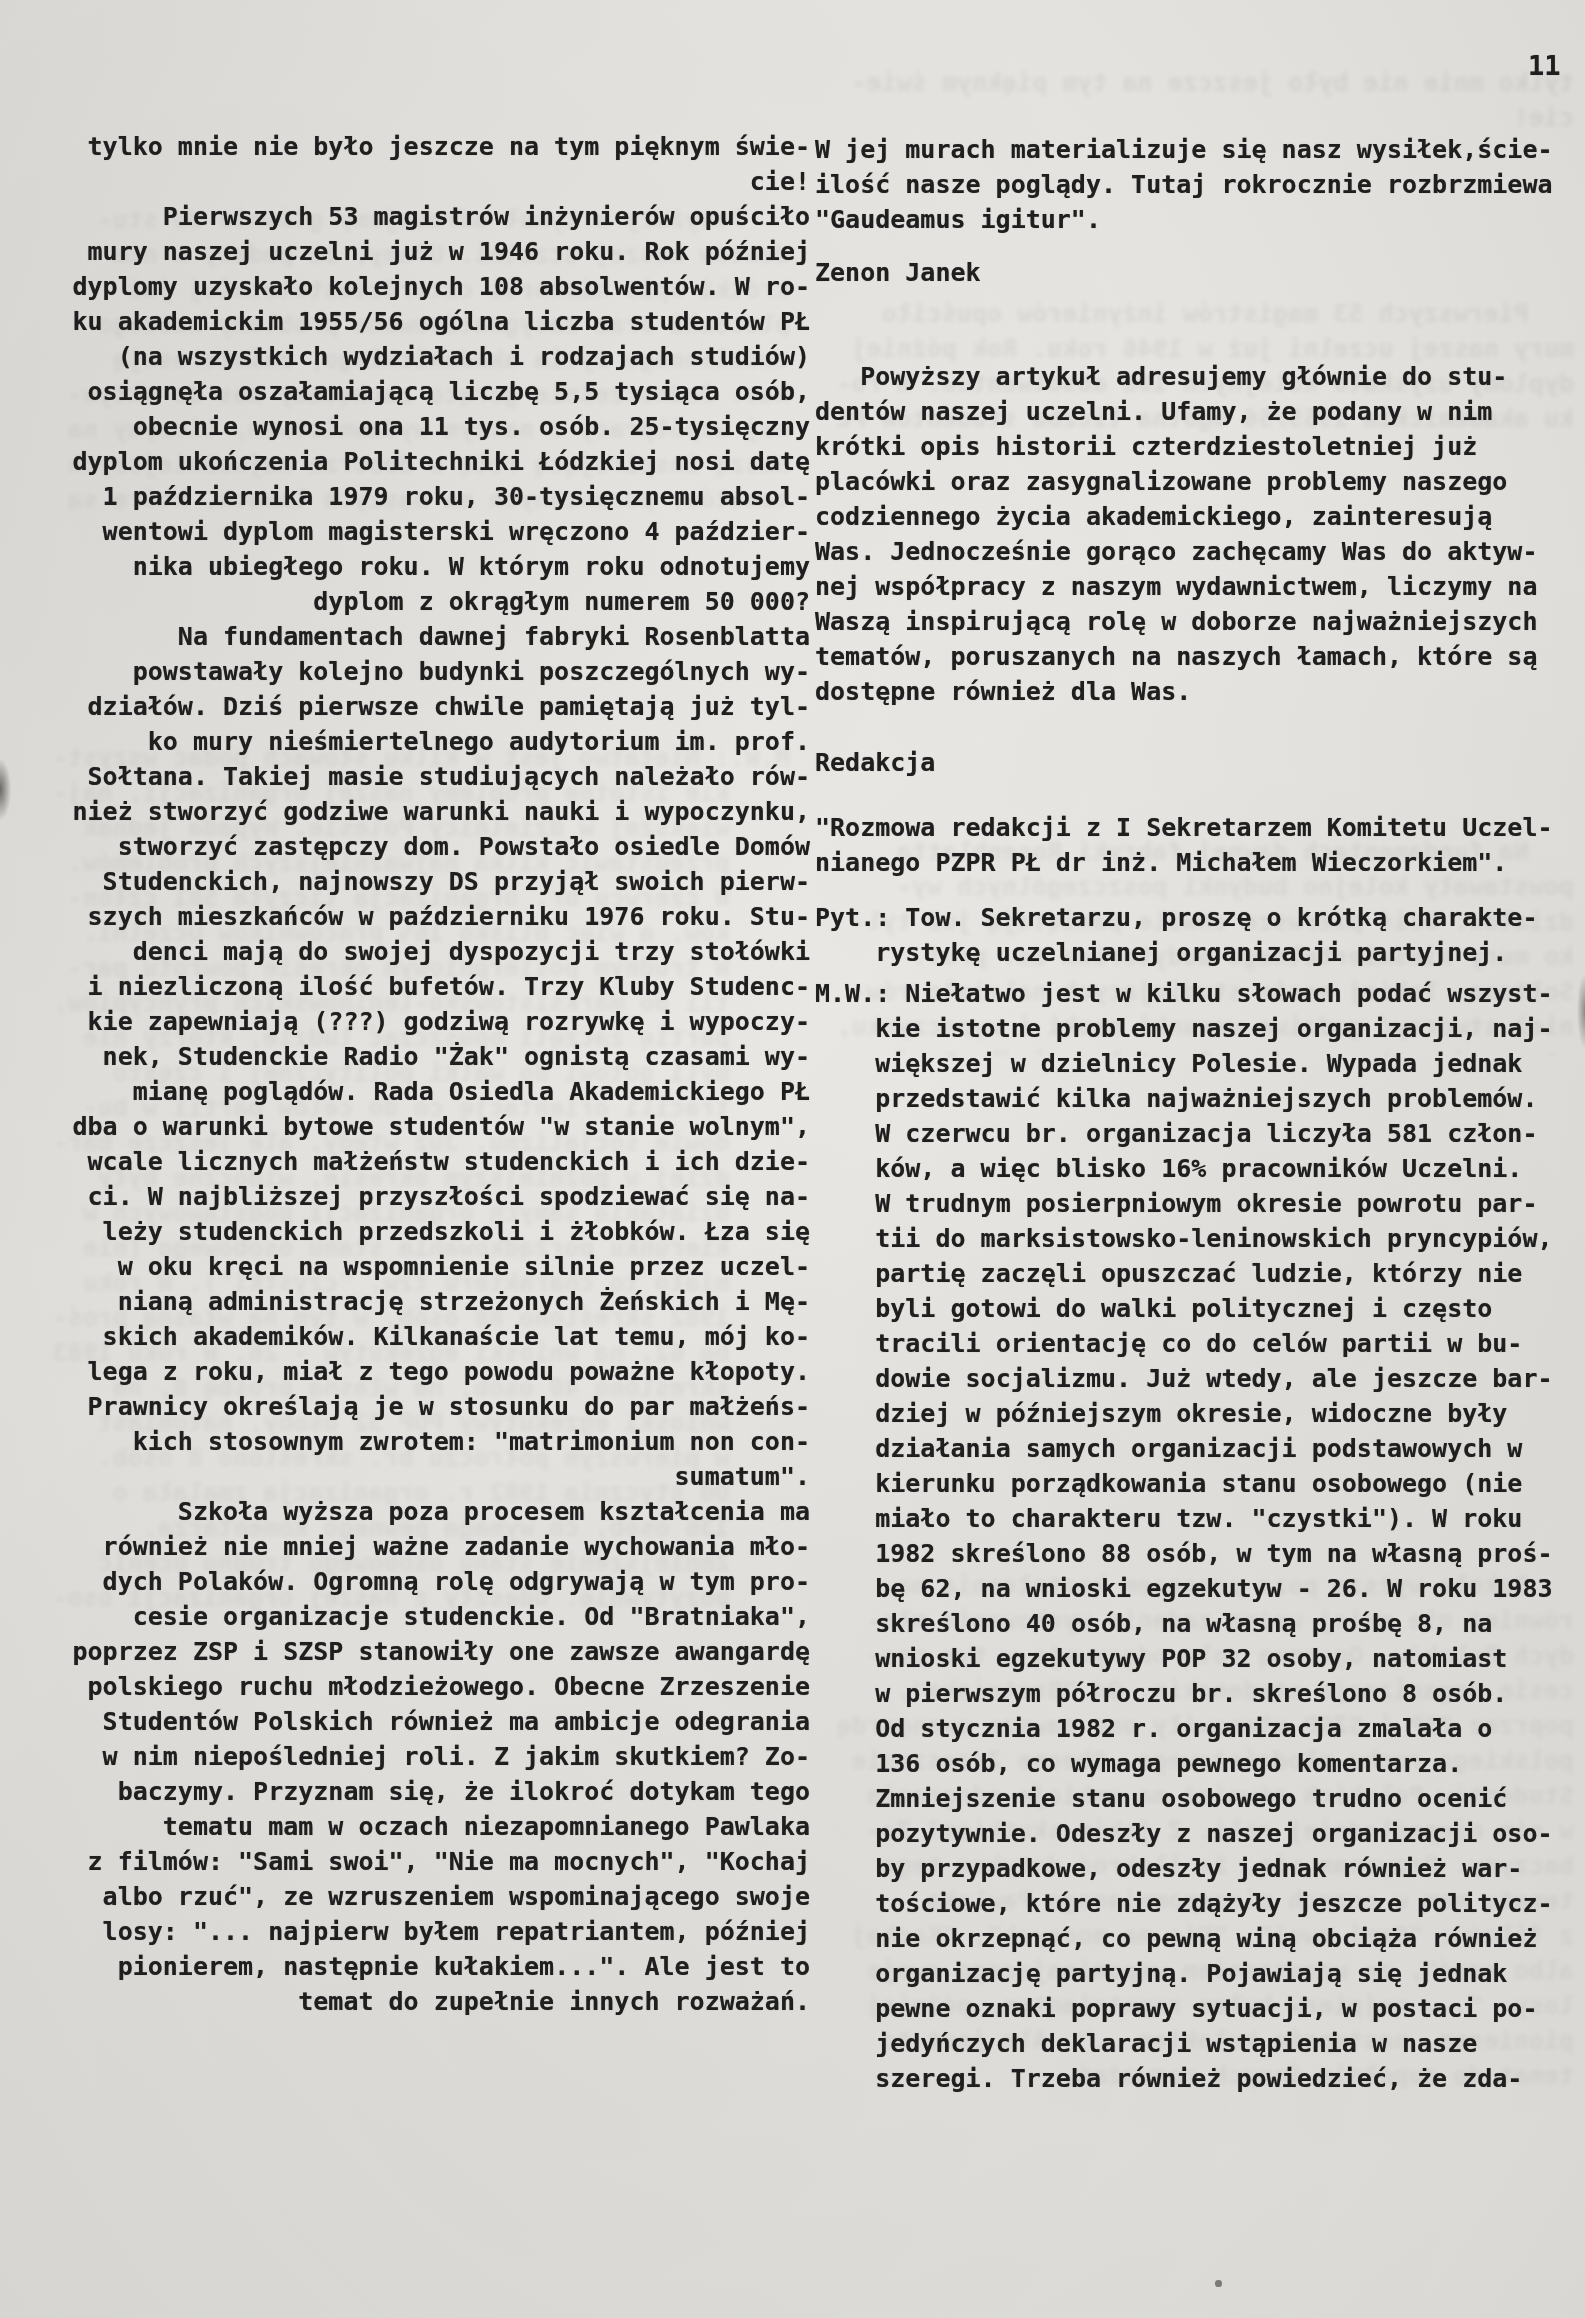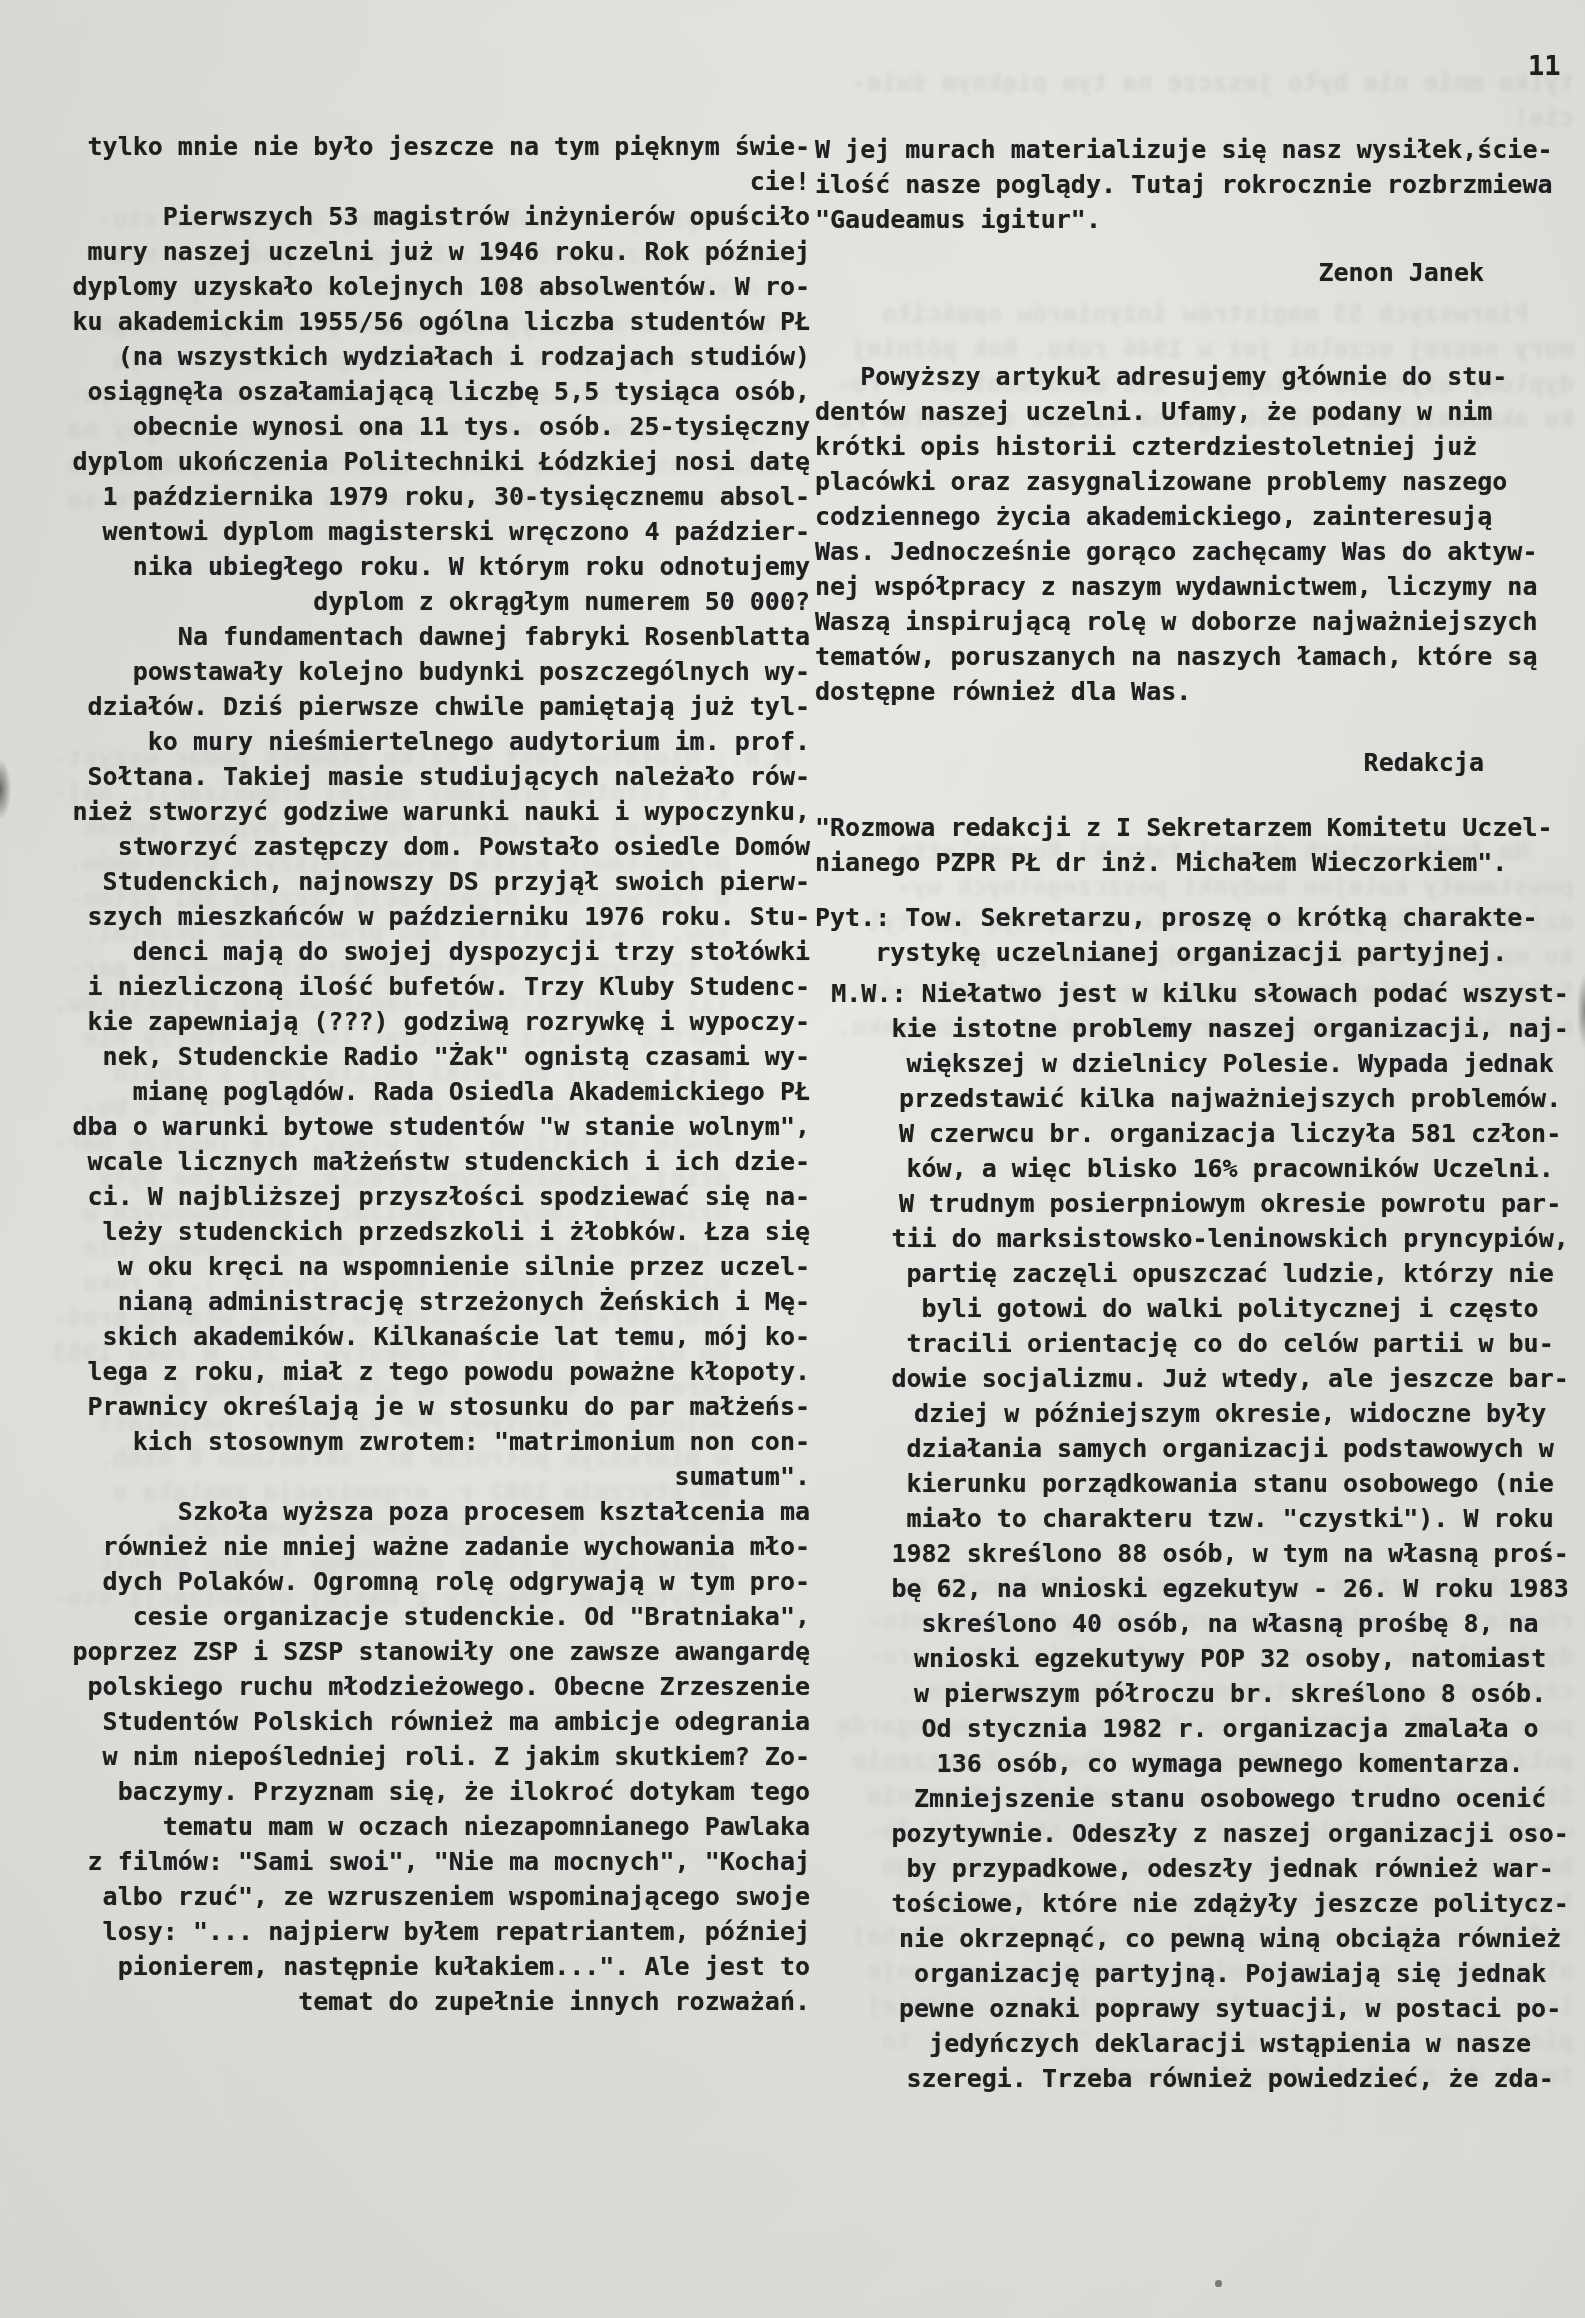--- a/index.html
+++ b/index.html
@@ -25,27 +25,27 @@
   }
   .col{position:absolute;}
   .col-left{left:50px;top:129px;width:760px;text-align:right;}
   .col-right{left:815px;top:132px;width:770px;}
   .para,.sig{
     white-space:pre-wrap;
     font-size:25px;line-height:35px;font-weight:700;
     text-shadow:0 0 0.7px rgba(25,25,25,.5);
     margin:0;
   }
-  .sig{text-align:right;padding-right:101px;}
+  .sig{padding-right:101px;}
   .m-sig1{margin-top:17.5px;}
   .m-editorial{margin-top:69px;}
   .m-sig2{margin-top:36px;}
   .m-title{margin-top:30px;}
   .m-q{margin-top:20px;}
-  .m-a{margin-top:6.7px;text-align:center;}
+  .m-a{margin-top:6.7px;}
   .ghost{
     position:absolute;white-space:pre-wrap;overflow:hidden;
     font-size:25px;line-height:35px;font-weight:700;color:#2a2a2a;
     transform:scaleX(-1);filter:blur(2px);
     pointer-events:none;
   }
   #ghost1{top:65px;left:807px;width:767px;height:81px;opacity:.07;}
   #ghost2{top:296px;left:807px;width:767px;height:145px;opacity:.065;}
   #ghost3{top:834px;left:807px;width:767px;height:222px;opacity:.06;}
   #ghost4{top:1568px;left:807px;width:767px;height:552px;opacity:.05;}

